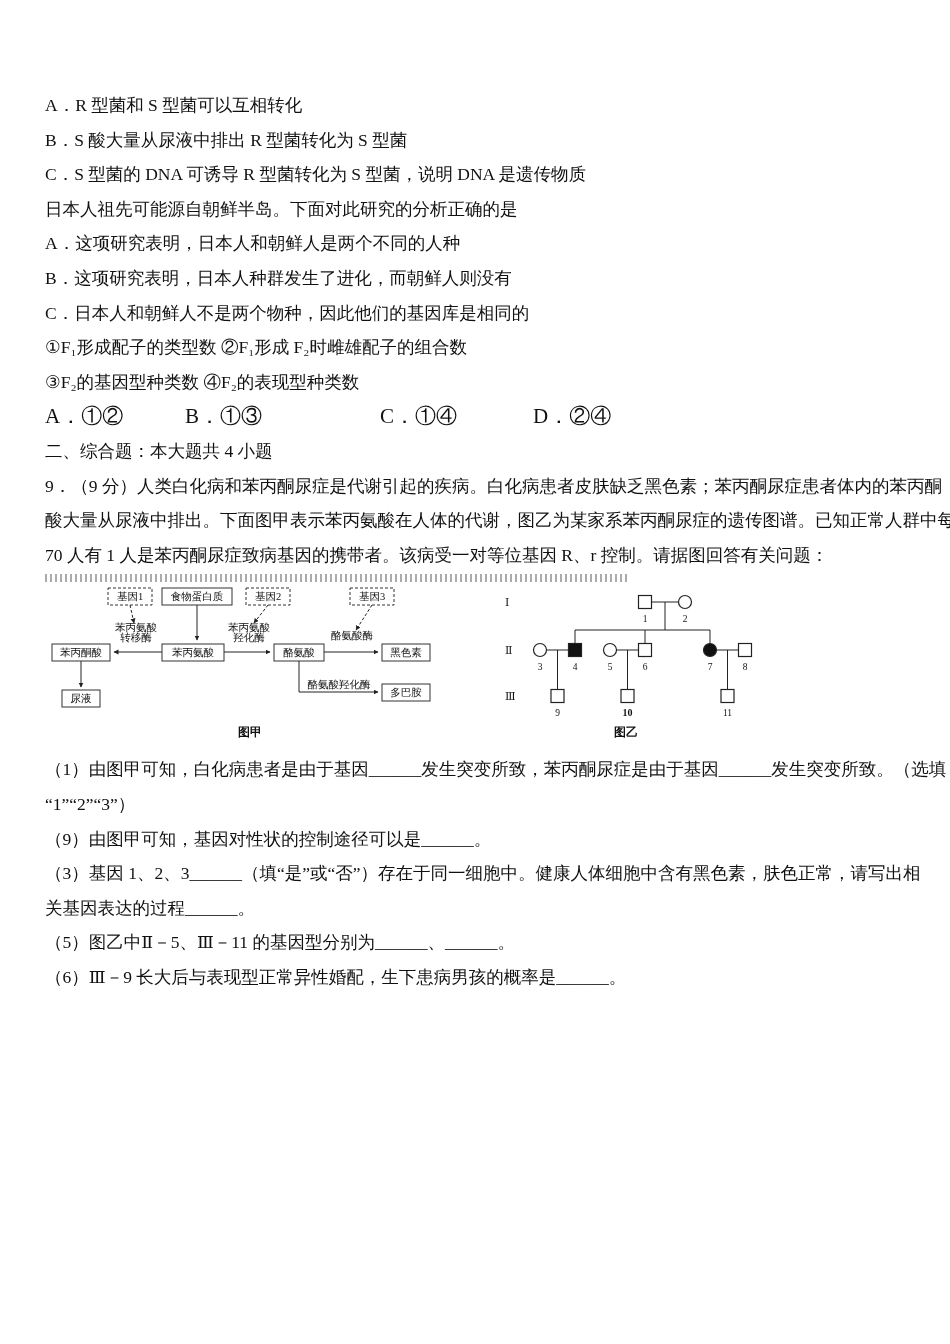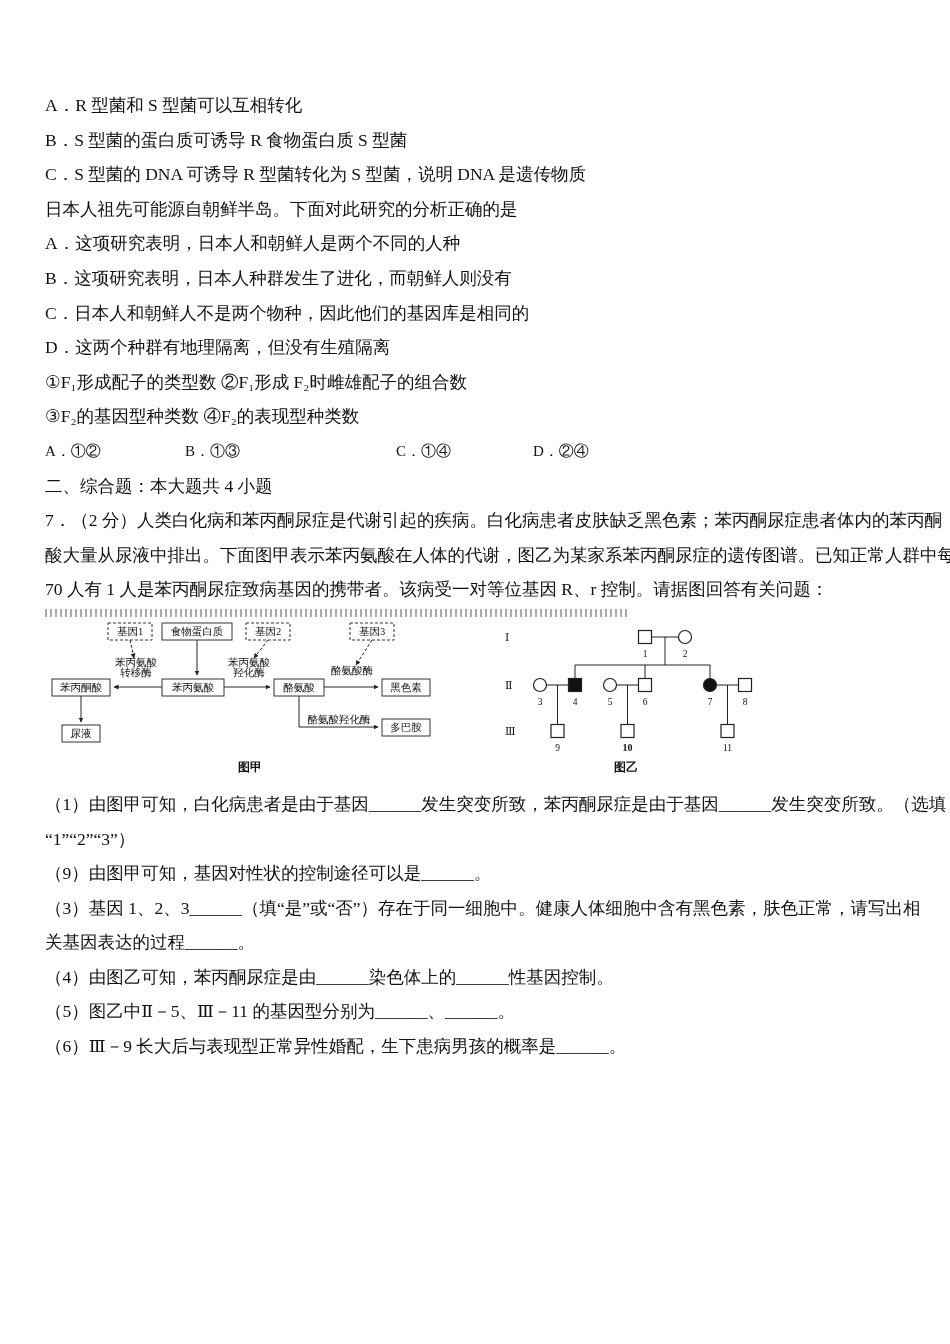--- a/index.html
+++ b/index.html
@@ -8,21 +8,21 @@
     overflow:hidden; color:#111;
     font-family:"Liberation Serif","DejaVu Serif",serif;
     padding-left:40px;
   }
   .content { position:absolute; left:45px; top:88px; width:862px; }
   .line {
     font-size:17.5px; line-height:34.6px; height:34.6px;
     white-space:pre; overflow:visible;
   }
   .opt-row { position:relative; }
-  .opt-row span { position:absolute; top:0; line-height:34.6px; font-size:15px; white-space:pre;font-family:Liberation Serif, serif; }
+  .opt-row span { position:absolute; top:0; line-height:34.6px; font-size:21px; white-space:pre;font-family:Liberation Serif, serif; }
   .artifact {
     height:8px; width:585px; margin:2px 0 1px 0; opacity:.45;
     background:repeating-linear-gradient(90deg,#444 0 2px,transparent 2px 5px);
   }
   .figure-row { position:relative; height:162px; margin:2px 0 6px 0; }
   .fig-jia { position:absolute; left:5px; top:0; }
   .fig-yi { position:absolute; left:450px; top:0; }
   svg text {
     font-family:"Liberation Serif","DejaVu Serif",serif;
     fill:#111; font-size:10.5px;
@@ -32,41 +32,40 @@
   svg text.num-bold { font-size:10px; font-weight:bold; }
   svg text.gen { font-size:11px; }
 </style>
 </head>
 <body>
 
 <div class="page">
   <div class="content">
 
     <div class="line">A．R 型菌和 S 型菌可以互相转化</div>
-    <div class="line">B．S 型菌的蛋白质可诱导 R 食物蛋白质 S 型菌</div>
+    <div class="line">B．S 酸大量从尿液中排出 R 型菌转化为 S 型菌</div>
     <div class="line">C．S 型菌的 DNA 可诱导 R 型菌转化为 S 型菌，说明 DNA 是遗传物质</div>
 
     <div class="line">日本人祖先可能源自朝鲜半岛。下面对此研究的分析正确的是</div>
     <div class="line">A．这项研究表明，日本人和朝鲜人是两个不同的人种</div>
     <div class="line">B．这项研究表明，日本人种群发生了进化，而朝鲜人则没有</div>
     <div class="line">C．日本人和朝鲜人不是两个物种，因此他们的基因库是相同的</div>
-    <div class="line">D．这两个种群有地理隔离，但没有生殖隔离</div>
 
     <div class="line">①F₁形成配子的类型数 ②F₁形成 F₂时雌雄配子的组合数</div>
     <div class="line">③F₂的基因型种类数 ④F₂的表现型种类数</div>
     <div class="line opt-row">
       <span style="left:0px">A．①②</span>
       <span style="left:140px">B．①③</span>
-      <span style="left:351px">C．①④</span>
+      <span style="left:335px">C．①④</span>
       <span style="left:488px">D．②④</span>
     </div>
 
     <div class="line">二、综合题：本大题共 4 小题</div>
 
-    <div class="line">7．（2 分）人类白化病和苯丙酮尿症是代谢引起的疾病。白化病患者皮肤缺乏黑色素；苯丙酮尿症患者体内的苯丙酮</div>
+    <div class="line">9．（9 分）人类白化病和苯丙酮尿症是代谢引起的疾病。白化病患者皮肤缺乏黑色素；苯丙酮尿症患者体内的苯丙酮</div>
     <div class="line">酸大量从尿液中排出。下面图甲表示苯丙氨酸在人体的代谢，图乙为某家系苯丙酮尿症的遗传图谱。已知正常人群中每</div>
     <div class="line">70 人有 1 人是苯丙酮尿症致病基因的携带者。该病受一对等位基因 R、r 控制。请据图回答有关问题：</div>
 
     <div class="artifact"></div>
 
     <div class="figure-row">
 
       <svg class="fig-jia" width="435" height="158" viewBox="0 0 435 158">
         <defs>
           <marker id="arw1" markerWidth="7" markerHeight="7" refX="4.5" refY="2.5" orient="auto">
@@ -169,19 +168,18 @@
         </g>
       </svg>
 
     </div>
 
     <div class="line">（1）由图甲可知，白化病患者是由于基因______发生突变所致，苯丙酮尿症是由于基因______发生突变所致。（选填</div>
     <div class="line">“1”“2”“3”）</div>
     <div class="line">（9）由图甲可知，基因对性状的控制途径可以是______。</div>
     <div class="line">（3）基因 1、2、3______（填“是”或“否”）存在于同一细胞中。健康人体细胞中含有黑色素，肤色正常，请写出相</div>
     <div class="line">关基因表达的过程______。</div>
-    <div class="line">（4）由图乙可知，苯丙酮尿症是由______染色体上的______性基因控制。</div>
     <div class="line">（5）图乙中Ⅱ－5、Ⅲ－11 的基因型分别为______、______。</div>
     <div class="line">（6）Ⅲ－9 长大后与表现型正常异性婚配，生下患病男孩的概率是______。</div>
 
 
   </div>
 </div>
 
 </body></html>

